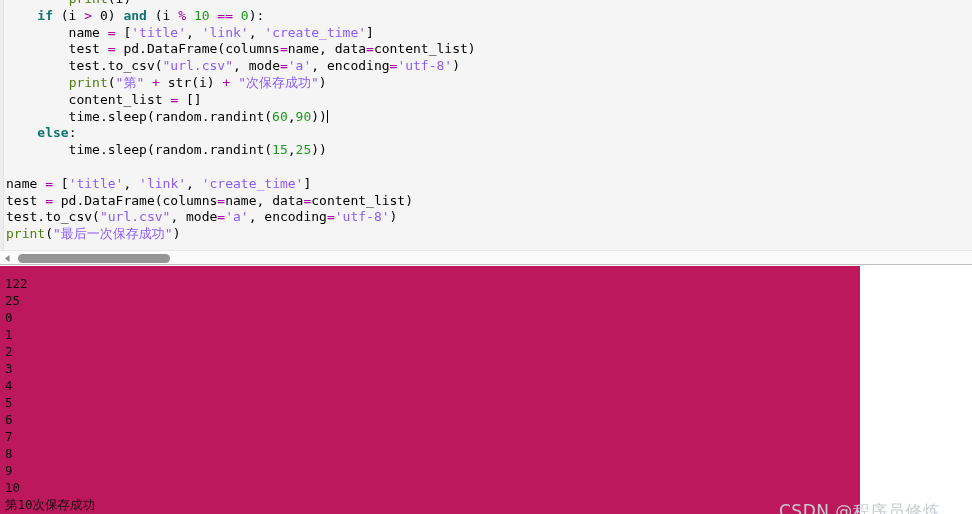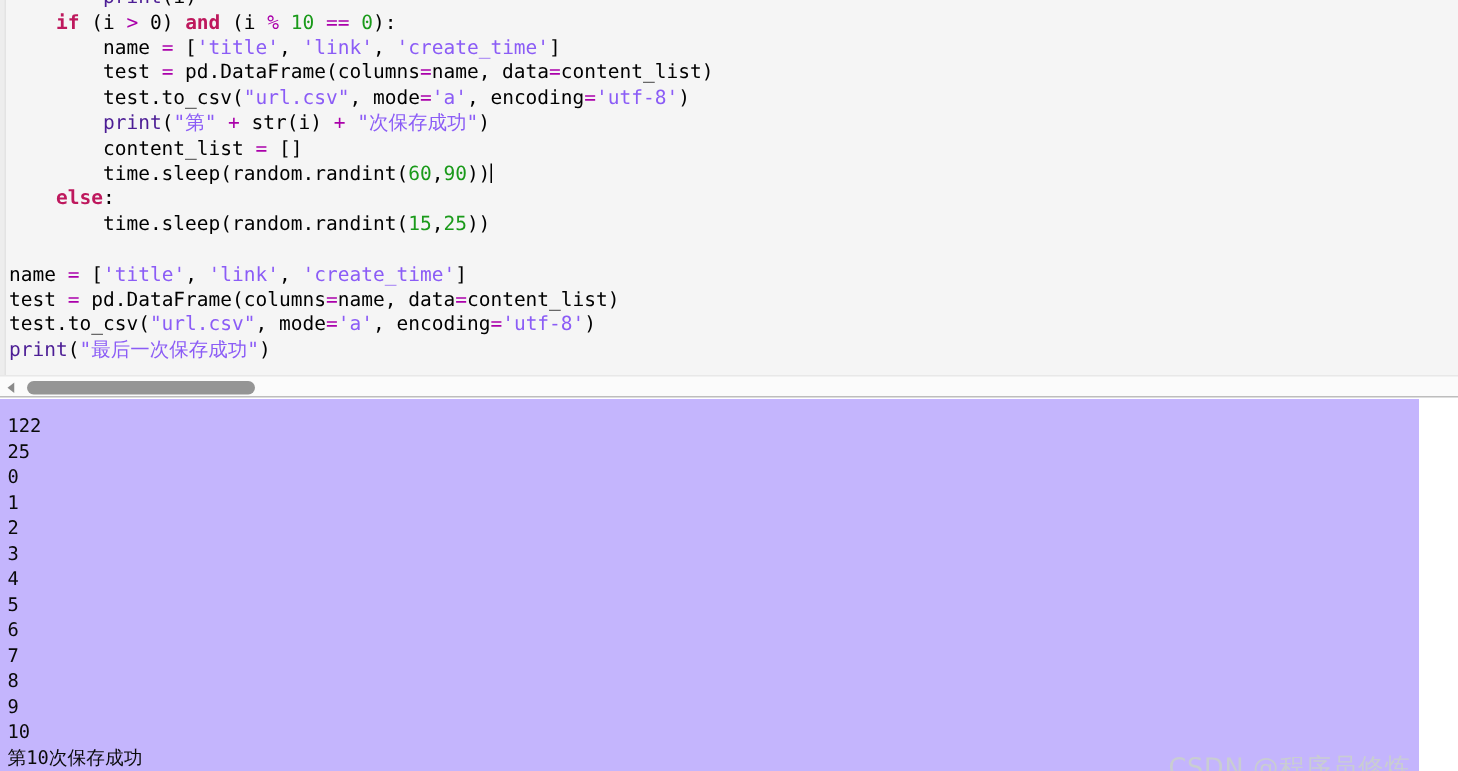--- a/index.html
+++ b/index.html
@@ -40,22 +40,22 @@
     font-family: "DejaVu Sans Mono", monospace;
     font-size: 13px;
     line-height: 16.8px;
     white-space: pre;
     color: #000000;
   }
   .code-line {
     height: 16.8px;
     white-space: pre;
   }
-  .tok-kw      { color: #be185d; font-weight: bold; }
-  .tok-builtin { color: #4c1d95; }
+  .tok-kw      { color: #0f766e; font-weight: bold; }
+  .tok-builtin { color: #4d7c0f; }
   .tok-str     { color: #8b5cf6; }
   .tok-num     { color: #1a9a1a; }
   .tok-op      { color: #aa00aa; }
   .tok-plain   { color: #000000; }
   .caret {
     display: inline-block;
     width: 1px;
     height: 13px;
     background: #000;
     vertical-align: -2px;
@@ -90,23 +90,23 @@
     height: 9px;
     background: #959595;
     border-radius: 5px;
   }
 
   
   #output-pane {
     position: absolute;
     left: 0;
     top: 266px;
-    width: 946px;
+    width: 860px;
     height: 248px;
-    background: #c4b5fd;
+    background: #be185d;
     overflow: hidden;
   }
   #output-lines {
     position: absolute;
     left: 5px;
     top: 9px;
     font-family: "DejaVu Sans Mono", monospace;
     font-size: 12.5px;
     line-height: 17px;
     color: #0a0a0a;

